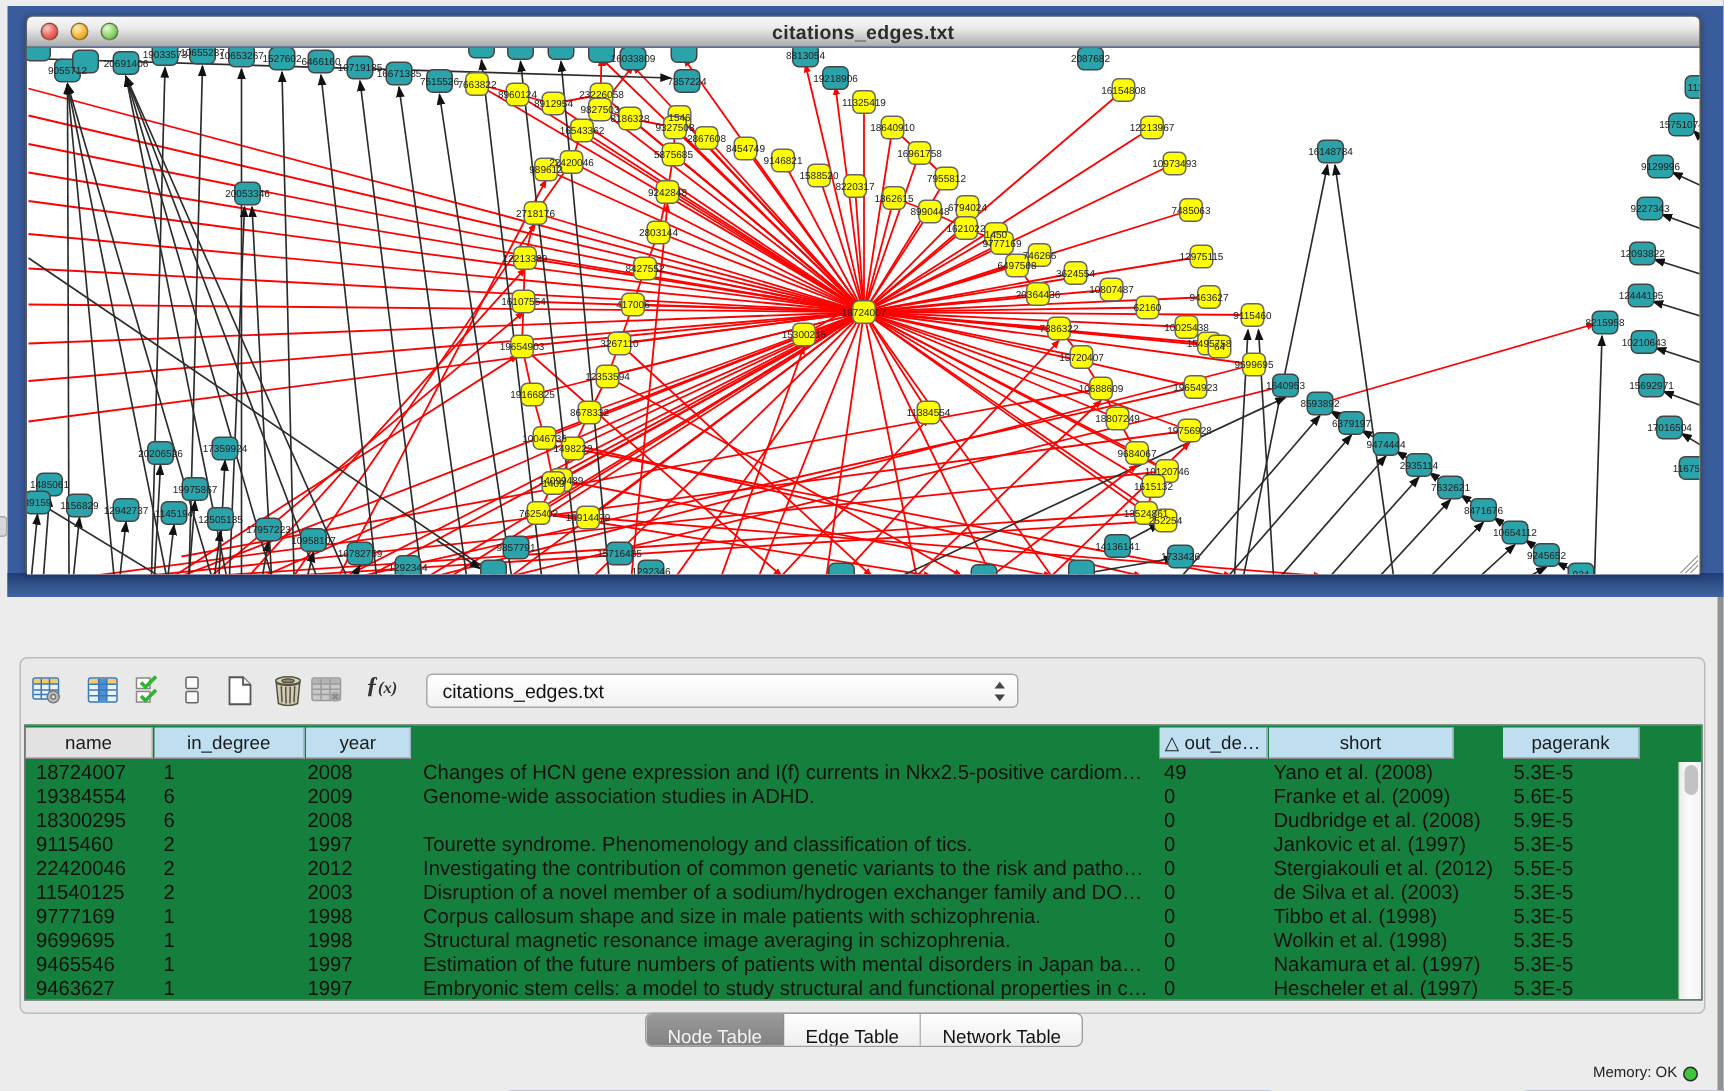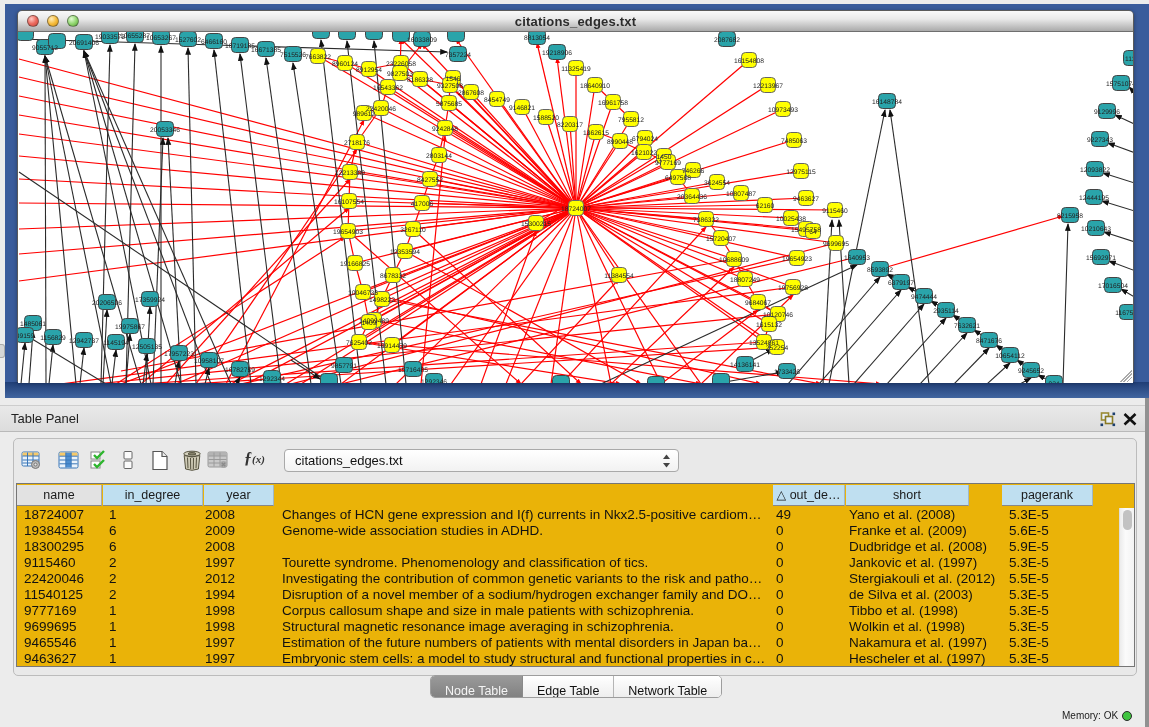--- a/index.html
+++ b/index.html
@@ -20,21 +20,21 @@
 #lefttick{position:absolute;left:0px;top:344px;width:5px;height:14px;background:#d6d6d6;border-radius:0 3px 3px 0;border:1px solid #aaa;border-left:none}
 #tphead{position:absolute;left:0;top:405px;width:1149px;height:27px;background:linear-gradient(180deg,#e9e9e9,#dcdcdc);border-top:1px solid #cdcdcd;border-bottom:1px solid #b9b9b9}
 #tphead .t{position:absolute;left:11px;top:5px;font-size:13px;color:#222}
 #tphead .fl{position:absolute;left:1100px;top:5px}
 #panelbox{position:absolute;left:13px;top:438px;width:1124px;height:238px;background:#e9e9e9;border:1px solid #bcbcbc;border-radius:5px}
 .ic{position:absolute;top:11px}
 .fx{position:absolute;left:230px;top:10px;font-size:16px;font-style:italic;font-weight:bold;color:#333;font-family:"Liberation Serif",serif}
 .fx span{font-size:11px}
 #combo{position:absolute;left:270px;top:10px;width:395px;height:23px;background:linear-gradient(180deg,#ffffff,#f2f2f2);border:1px solid #a9a9a9;border-radius:4px;font-size:13px;color:#111;line-height:21px;padding-left:10px}
 #combo .ar2{position:absolute;right:7px;top:4px}
-#tbl{position:absolute;left:2px;top:44px;width:1119px;height:184px;background:#eab308;border:1px solid #767676;overflow:hidden}
+#tbl{position:absolute;left:2px;top:44px;width:1119px;height:184px;background:#15803d;border:1px solid #767676;overflow:hidden}
 #thead{position:absolute;left:0;top:0;width:1104px;height:23px}
 #thead div{position:absolute;top:1px;height:21px;line-height:21px;font-size:12.5px;color:#1b1b1b;text-align:center;border-right:1px solid #9fb8c6;border-bottom:1px solid #888;background:#bfdff0}
 #thead .h0{background:#e2e2e2;border-right:1px solid #aaa}
 .tr{position:absolute;left:0;width:1104px;height:16px;line-height:16px;font-size:13.5px;color:#111;white-space:nowrap}
 .tr div{position:absolute;top:0;height:16px;overflow:hidden}
 .c0{left:7px;width:84px}.c1{left:92px;width:94px}.c2{left:188px;width:68px}
 .c3{left:265px;width:484px;text-overflow:ellipsis}.c4{left:759px;width:68px}.c5{left:832px;width:152px}.c6{left:992px;width:84px}
 #vscroll{position:absolute;left:1102px;top:24px;width:15px;height:158px;background:linear-gradient(90deg,#ececec,#fbfbfb 40%,#f3f3f3);border-left:1px solid #ddd}
 #vthumb{position:absolute;left:3px;top:2px;width:9px;height:20px;border-radius:5px;background:#c2c2c2}
 #tabs{position:absolute;left:430px;top:675px;height:23px;display:flex;border:1px solid #9d9d9d;border-radius:5px;overflow:hidden;background:#fff}
@@ -593,33 +593,20 @@
           <rect x="440.5" y="94.5" width="15" height="15" rx="4" fill="#ffff00" stroke="#666" stroke-width="1"></rect>
           <text x="575" y="69.5" font-size="6.7" fill="#222" text-anchor="middle">11325419</text>
           <text x="448" y="104.5" font-size="6.7" fill="#222" text-anchor="middle">5875685</text>
           <text x="109" y="37.5" font-size="6.7" fill="#222" text-anchor="middle">19033573</text>
           <text x="134" y="36.5" font-size="6.7" fill="#222" text-anchor="middle">10655287</text>
         </svg>
         <div class="grip"></div>
       </div>
 </div>
 <div id="lefttick"></div>
-<div id="tphead">
-      <span class="t">Table Panel</span>
-      <span class="fl"><svg width="16" height="16" viewBox="0 0 16 16">
-<rect x="1.5" y="2" width="7" height="7" fill="#e9f1fa" stroke="#9a8b35" stroke-width="1.6"></rect>
-<rect x="5.5" y="5.5" width="7" height="7" fill="#e9f1fa" stroke="#8a7b25" stroke-width="1.6"></rect>
-<rect x="12.5" y="1.5" width="2.6" height="2.6" fill="#1c3f6e"></rect>
-<rect x="0.5" y="12.5" width="2.6" height="2.6" fill="#1c3f6e"></rect>
-<rect x="12.5" y="12.5" width="2.6" height="2.6" fill="#1c3f6e"></rect>
-</svg></span>
-      <svg style="position:absolute;left:1123px;top:7px" width="14" height="13" viewBox="0 0 14 13">
-        <path d="M1.5 1 L12.5 11.5 M12.5 1 L1.5 11.5" stroke="#111" stroke-width="2.6"></path>
-      </svg>
-    </div>
 <div id="panelbox">
 
 <svg class="ic" style="left:7px" width="20" height="20" viewBox="0 0 20 20">
 <rect x="1" y="2" width="17" height="14" rx="1.5" fill="#eaf3fb" stroke="#3a77b8"></rect>
 <rect x="1.6" y="2.6" width="15.8" height="3.4" fill="#f6c96a"></rect>
 <line x1="6.5" y1="2.5" x2="6.5" y2="16" stroke="#3a77b8"></line>
         <line x1="12" y1="2.5" x2="12" y2="16" stroke="#3a77b8"></line>
 <line x1="1.5" y1="6" x2="18" y2="6" stroke="#3a77b8"></line>
         <line x1="1.5" y1="10" x2="18" y2="10" stroke="#3a77b8"></line>
         <line x1="1.5" y1="13" x2="18" y2="13" stroke="#3a77b8"></line>
@@ -723,21 +710,21 @@
             <div class="c1">2</div>
             <div class="c2">2012</div>
             <div class="c3">Investigating the contribution of common genetic variants to the risk and pathogenesis of</div>
             <div class="c4">0</div>
             <div class="c5">Stergiakouli et al. (2012)</div>
             <div class="c6">5.5E-5</div>
           </div>
 <div class="tr" style="top:103px">
             <div class="c0">11540125</div>
             <div class="c1">2</div>
-            <div class="c2">1994</div>
+            <div class="c2">2003</div>
             <div class="c3">Disruption of a novel member of a sodium/hydrogen exchanger family and DOCK3 in a</div>
             <div class="c4">0</div>
             <div class="c5">de Silva et al. (2003)</div>
             <div class="c6">5.3E-5</div>
           </div>
 <div class="tr" style="top:119px">
             <div class="c0">9777169</div>
             <div class="c1">1</div>
             <div class="c2">1998</div>
             <div class="c3">Corpus callosum shape and size in male patients with schizophrenia.</div>

